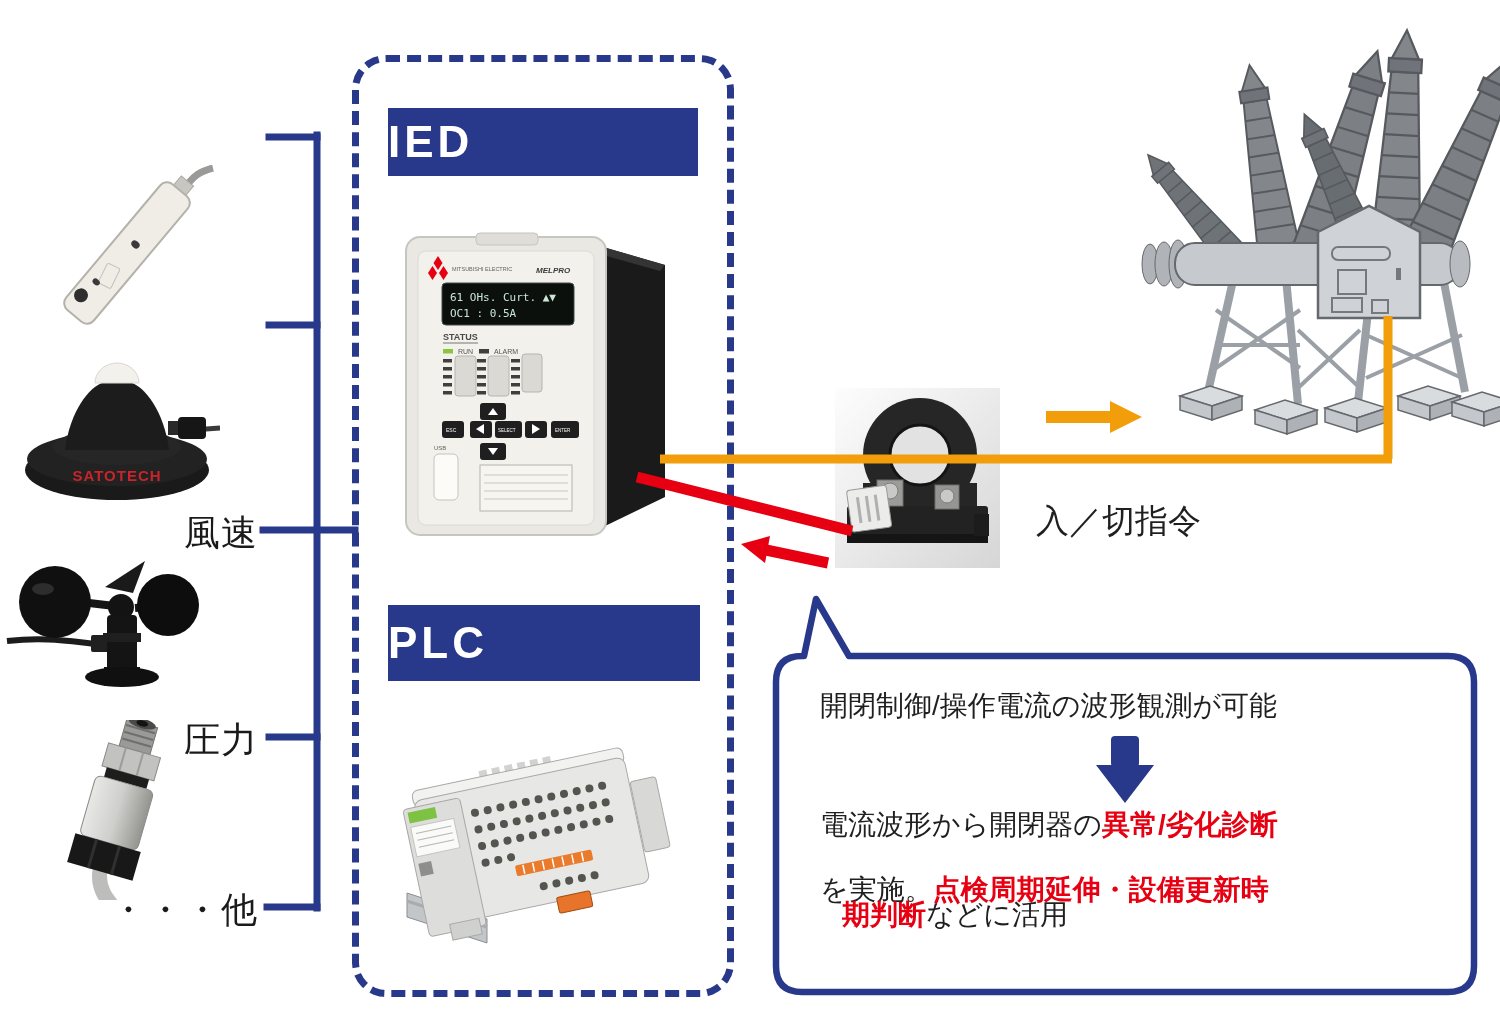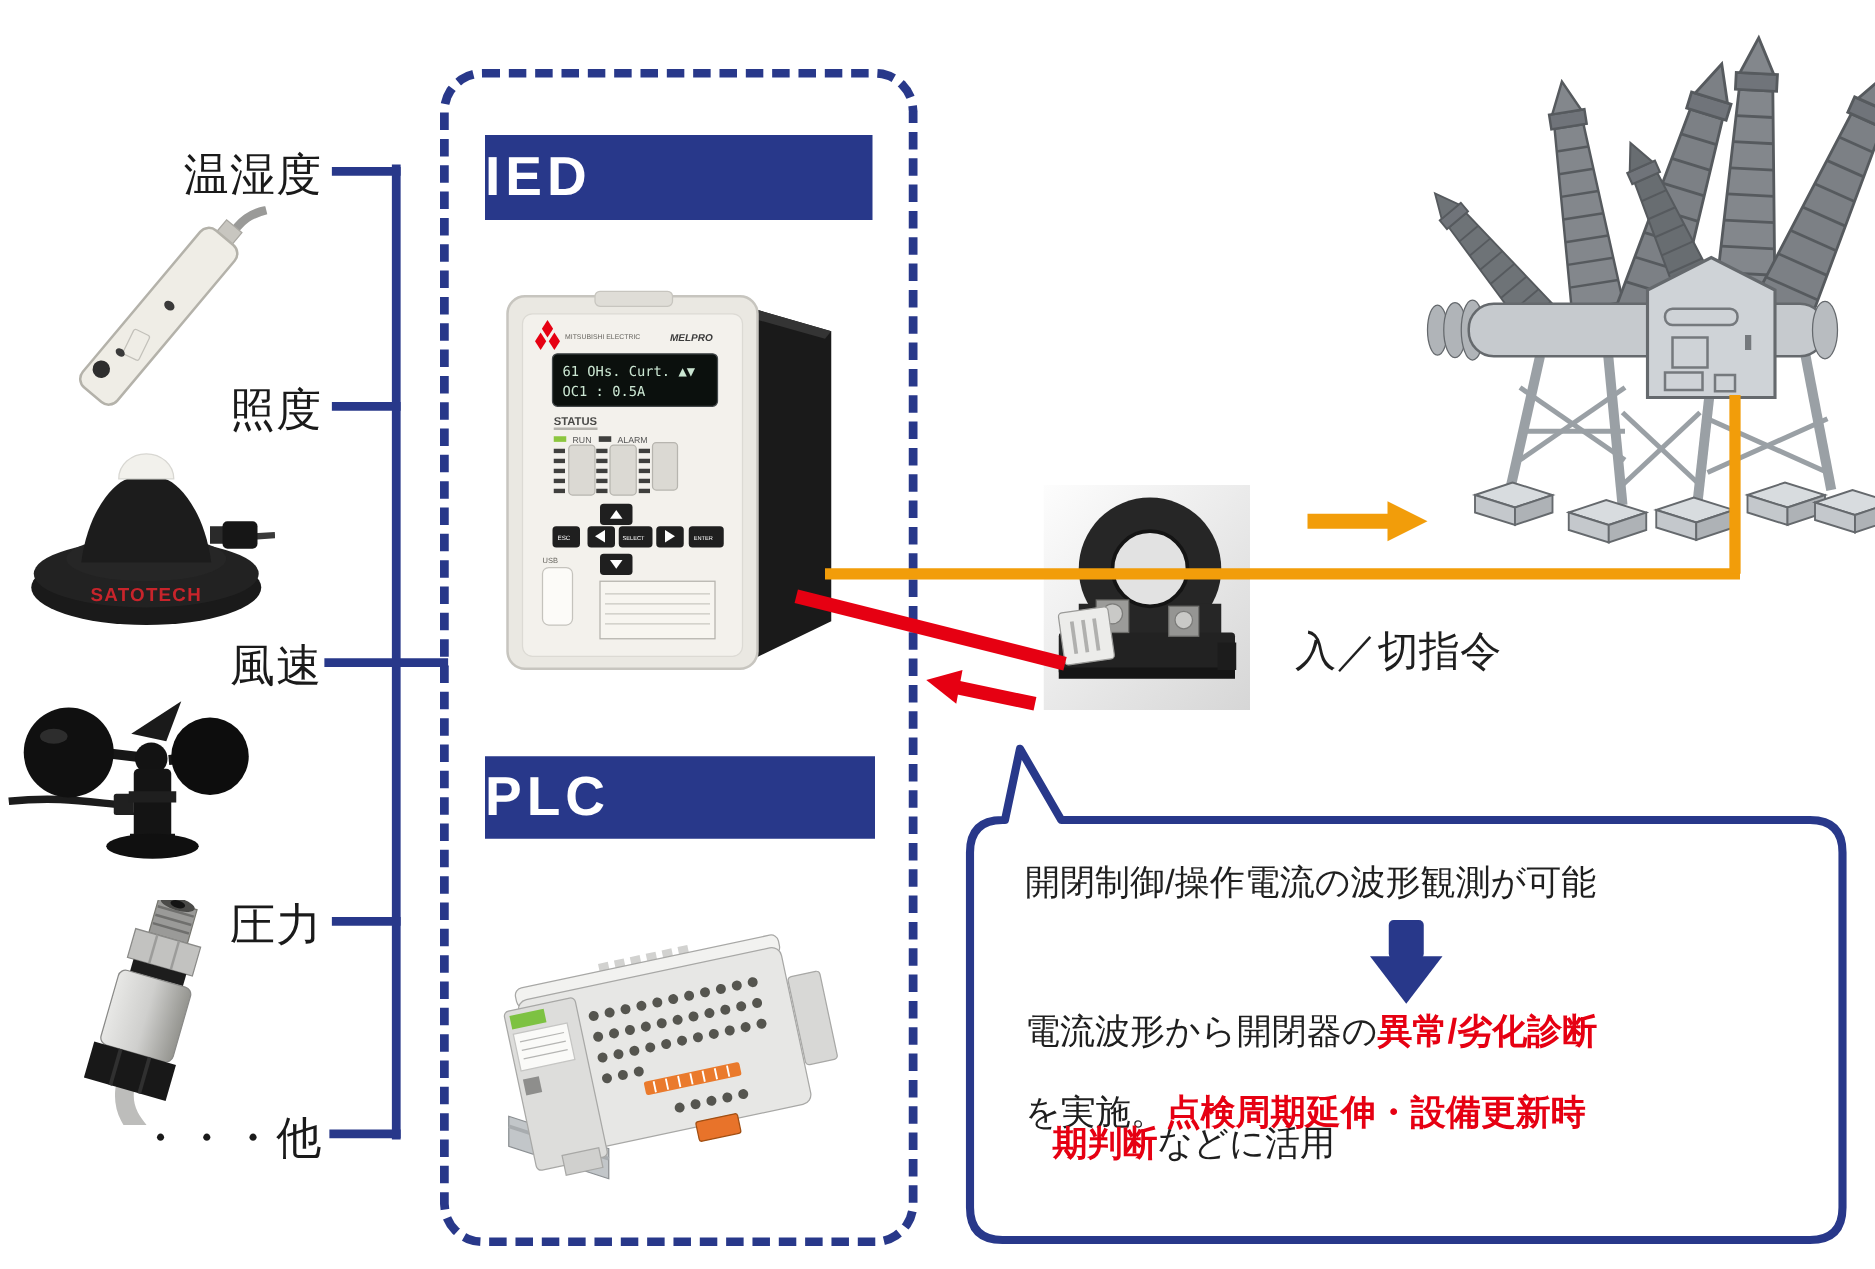--- a/index.html
+++ b/index.html
@@ -3,37 +3,35 @@
 <meta charset="utf-8">
 <style>
   html,body{margin:0;padding:0;background:#fff;}
   body{font-family:"Liberation Sans","DejaVu Sans",sans-serif;}
   .canvas{position:relative;width:1500px;height:1015px;background:#fff;overflow:hidden;}
   .abs{position:absolute;}
   .sensor-label{position:absolute;width:170px;text-align:right;font-size:36px;color:#1a1a1a;letter-spacing:1px;white-space:nowrap;}
   .dashed-box{position:absolute;left:352px;top:55px;width:368px;height:928px;border:7px dashed #28388A;border-radius:34px;background:transparent;}
   .section-header{position:absolute;background:#28388A;color:#fff;font-weight:bold;font-size:44px;letter-spacing:4px;display:flex;align-items:center;justify-content:flex-start;}
   .ied-header{left:388px;top:108px;width:310px;height:68px;}
-  .plc-header{left:388px;top:605px;width:312px;height:66px;}
+  .plc-header{left:388px;top:605px;width:312px;height:76px;}
   .ct-photo{position:absolute;left:835px;top:388px;width:165px;height:180px;background:linear-gradient(135deg,#fdfdfd 0%,#ececec 45%,#d6d6d6 100%);}
   .command-label{position:absolute;left:1036px;top:499px;font-size:33px;color:#1f1f1f;white-space:nowrap;text-align:right;}
   .callout-line{position:absolute;font-size:28px;color:#1f1f1f;white-space:nowrap;z-index:7;}
   .callout-line .red{color:#E60012;font-weight:bold;}
   .lcd{font-family:"DejaVu Sans Mono",monospace;font-size:11px;fill:#CBE6D2;}
   .tiny{fill:#66645e;}
   svg text{font-family:"Liberation Sans","DejaVu Sans",sans-serif;}
   .overlay{position:absolute;left:0;top:0;z-index:6;pointer-events:none;}
 </style>
 </head>
 <body>
 
 <div class="canvas">
 
-  <div class="sensor-label" style="left:88px;top:116px;">温湿度</div>
-  <div class="sensor-label" style="left:88px;top:304px;">照度</div>
   <div class="sensor-label" style="left:88px;top:509px;">風速</div>
   <div class="sensor-label" style="left:88px;top:716px;">圧力</div>
   <div class="sensor-label" style="left:88px;top:886px;">・・・他</div>
 
   <svg class="abs" style="left:255px;top:115px;z-index:1;" width="105" height="810" viewBox="0 0 105 810">
     <g stroke="#28388A" stroke-width="7" stroke-linecap="square">
       <line x1="62" y1="20" x2="62" y2="793"></line>
       <line x1="14" y1="22" x2="62" y2="22"></line>
       <line x1="14" y1="210" x2="62" y2="210"></line>
       <line x1="8" y1="415" x2="100" y2="415"></line>

